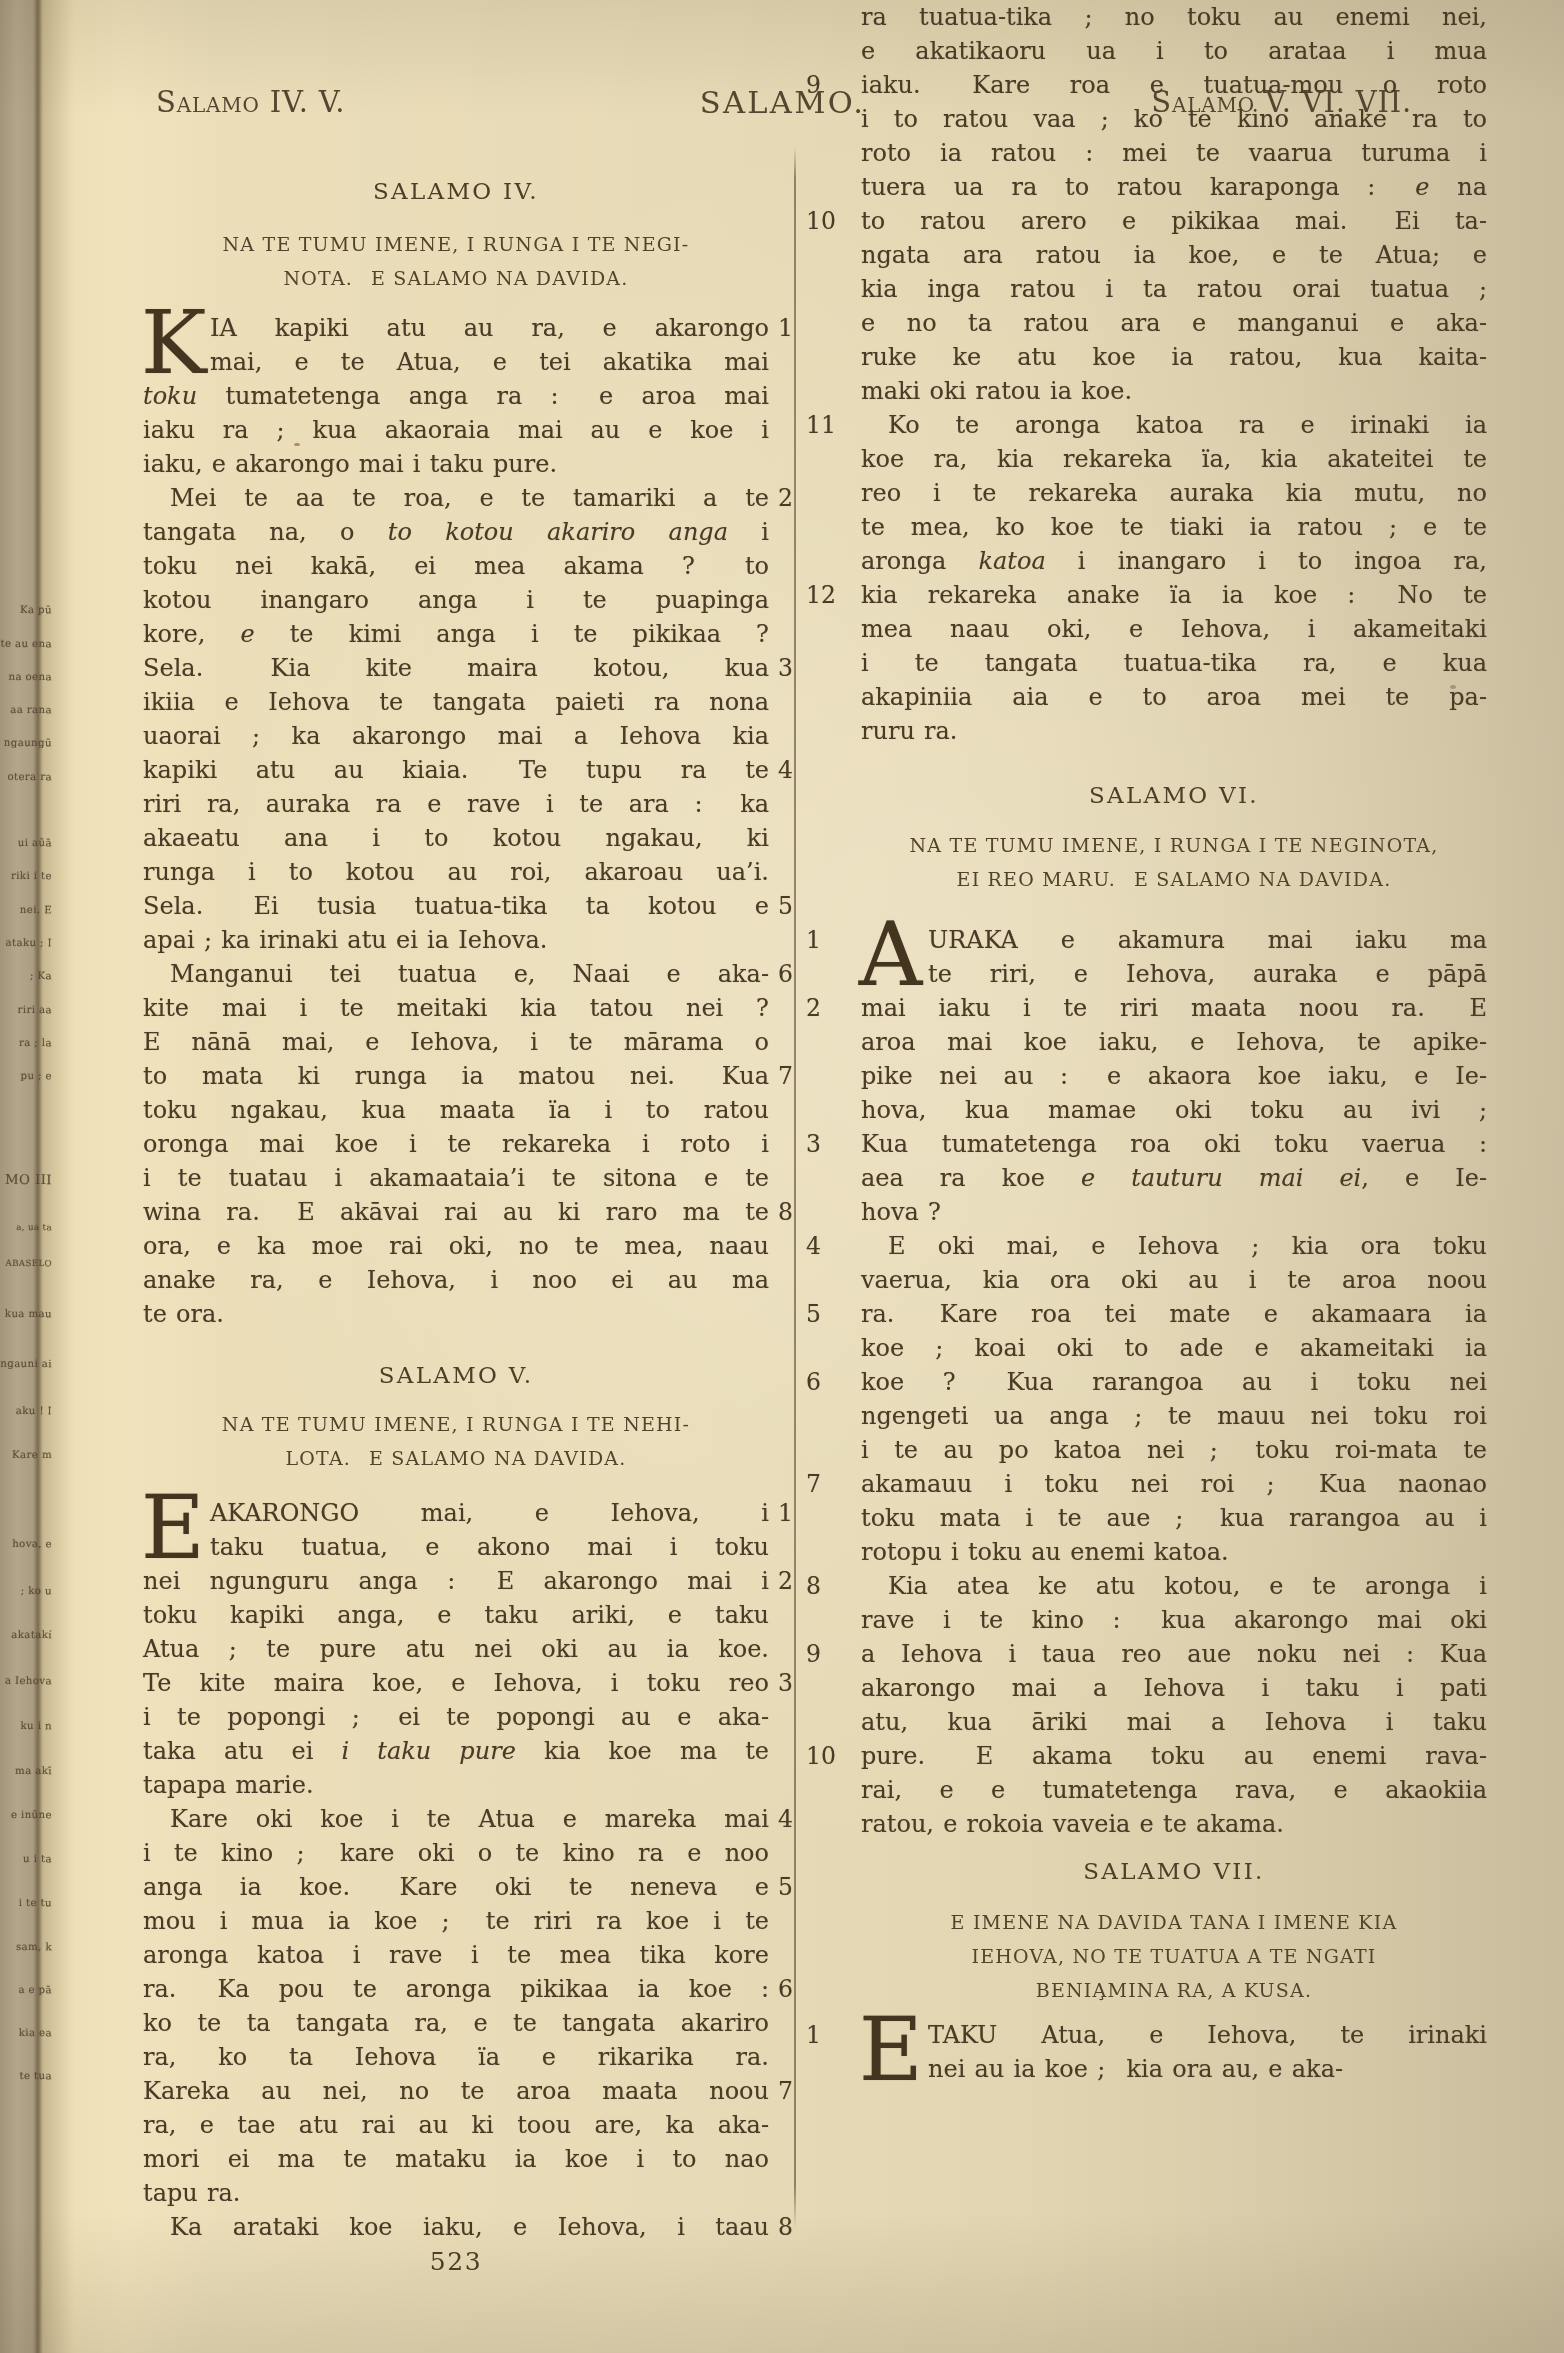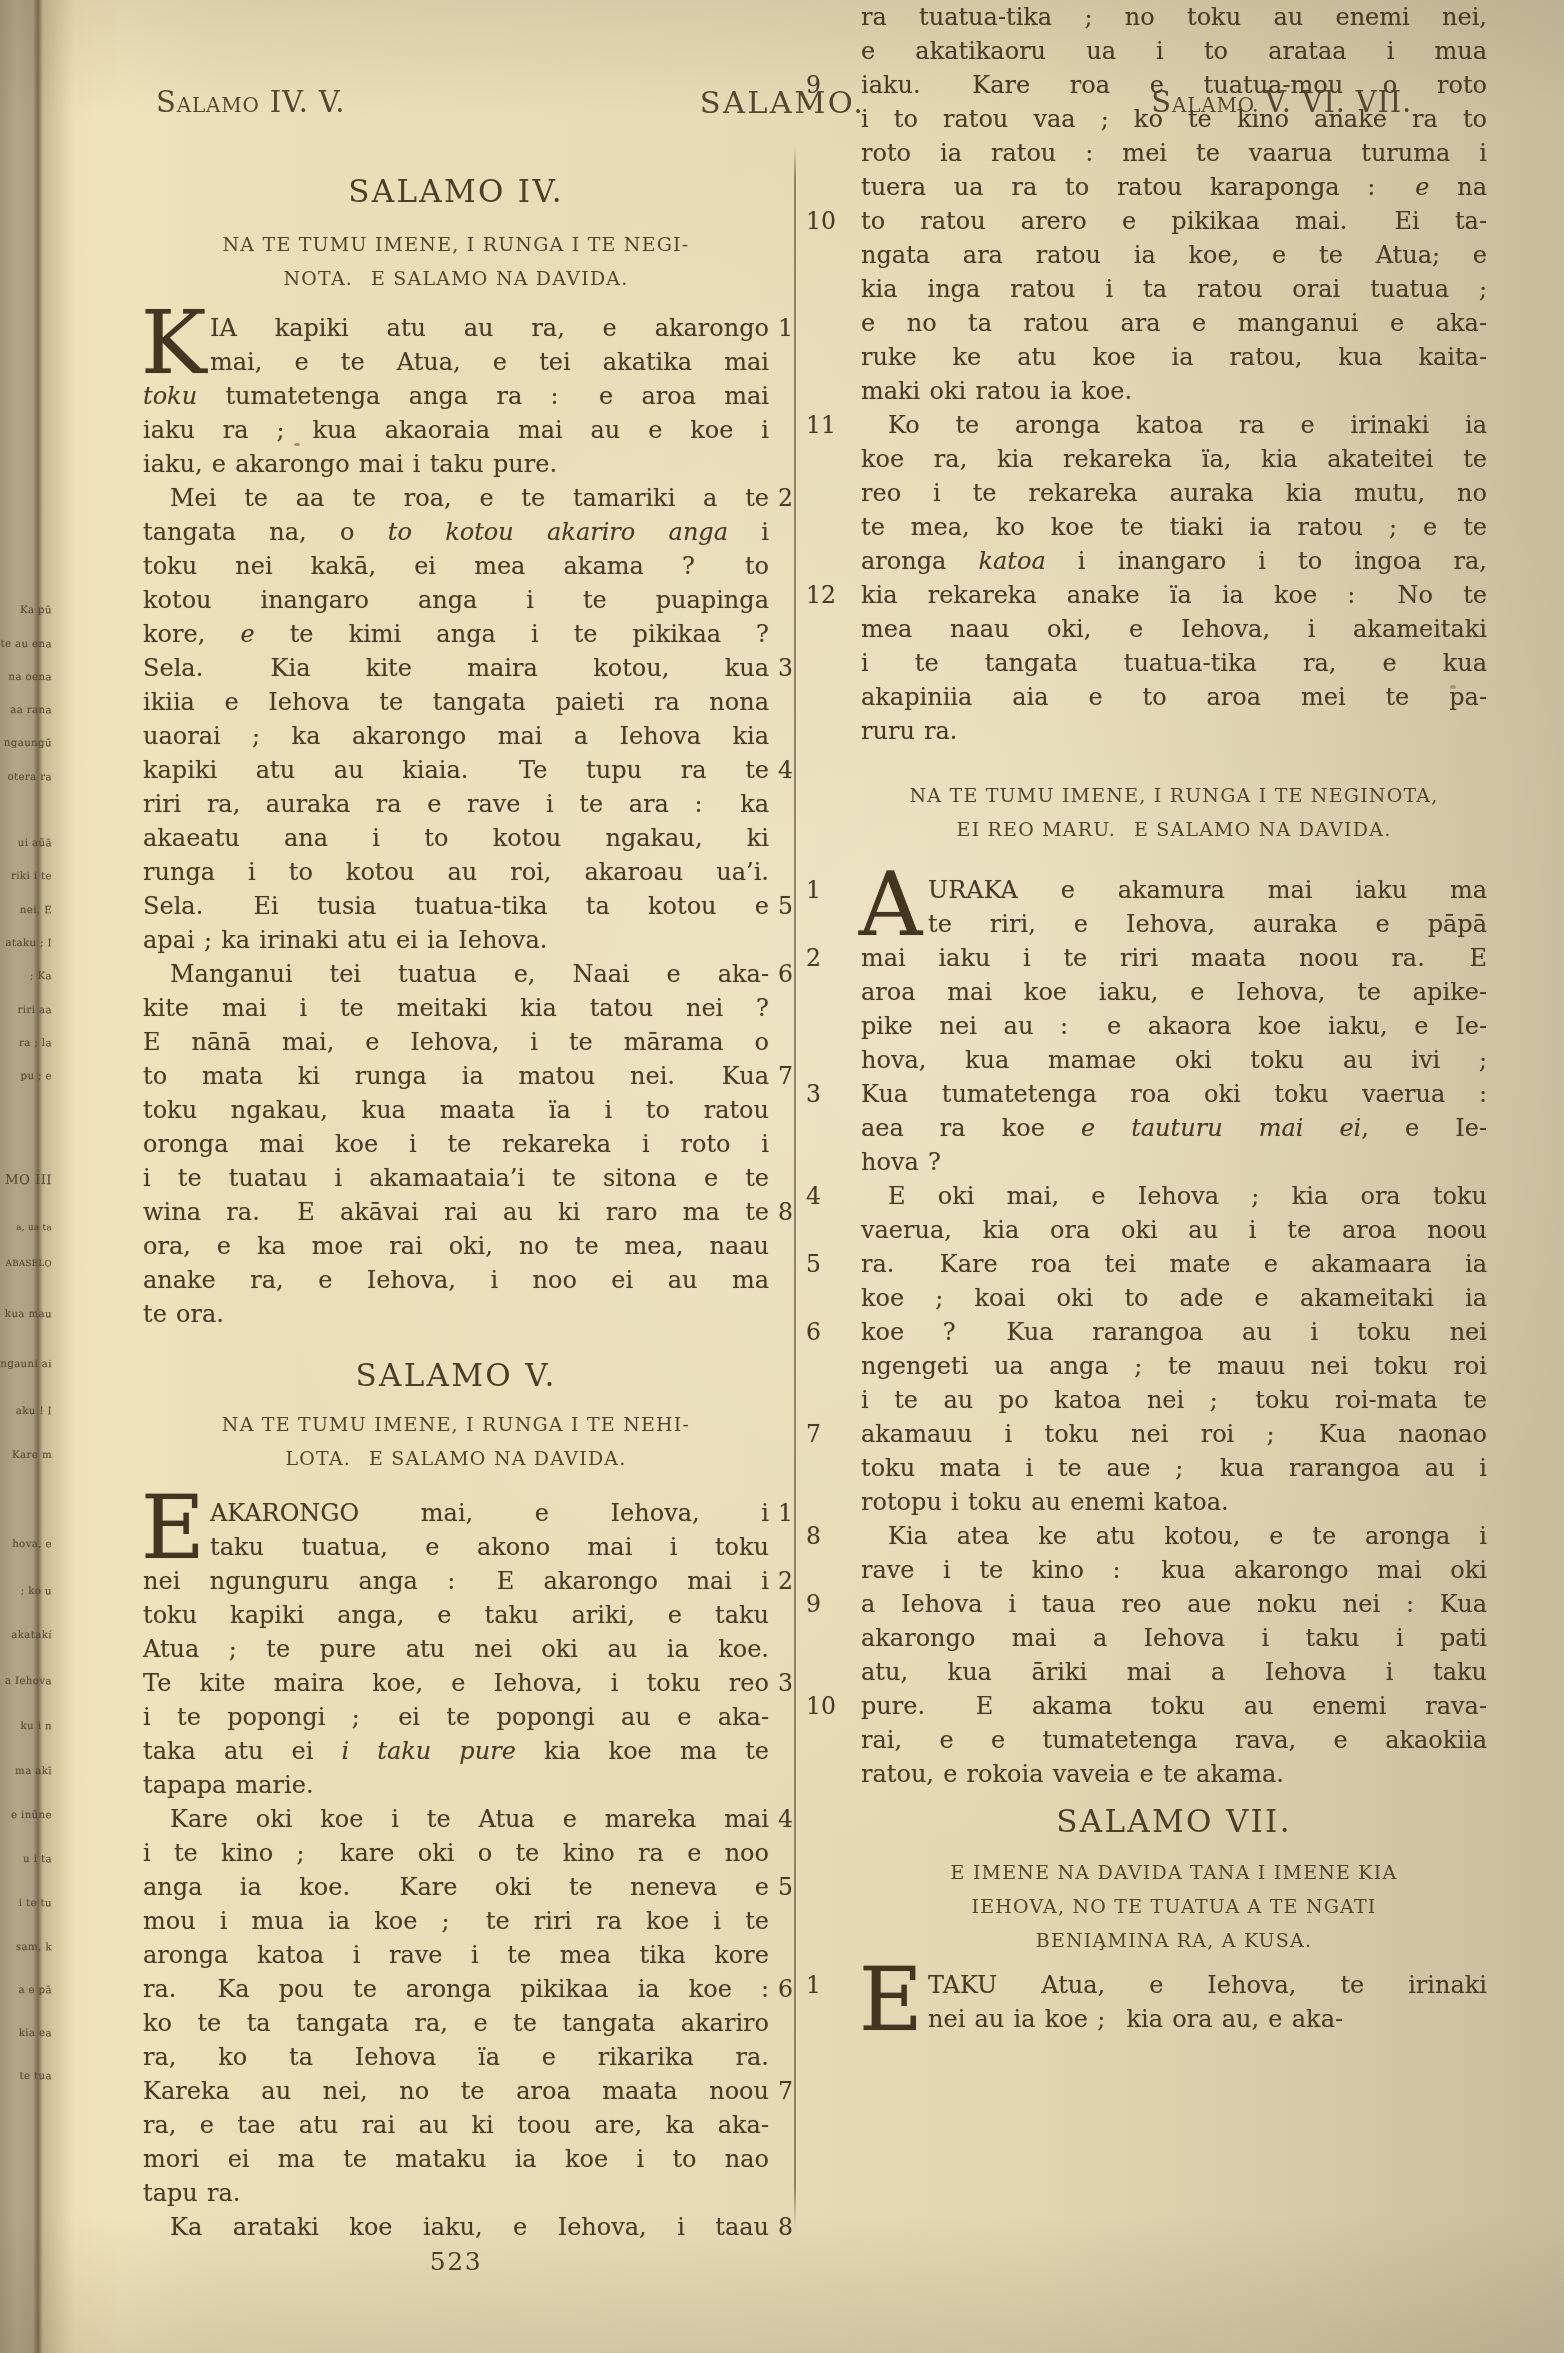--- a/index.html
+++ b/index.html
@@ -21,21 +21,21 @@
   .rh-left{left:156px;}
   .rh-center{left:0;width:1565px;text-align:center;font-size:30.5px;letter-spacing:2.3px;}
   .rh-right{right:153px;}
   
   .divider{position:absolute;left:794px;top:147px;width:1.6px;height:2081px;
       background:linear-gradient(180deg,rgba(90,72,48,0),rgba(90,72,48,.6) 1.5%,rgba(90,72,48,.6) 98%,rgba(90,72,48,0));}
   
   .col{position:absolute;top:0;width:626px;}
   .col-left{left:143px;padding-top:174px;}
   .col-right{left:861px;}
-  .section-title{font-size:31px;line-height:34px;letter-spacing:2.3px;text-align:center;color:#4e3e28;}
+  .section-title{font-size:23px;line-height:34px;letter-spacing:2.3px;text-align:center;color:#4e3e28;}
   .section-sub{font-size:19px;line-height:34px;letter-spacing:1.2px;text-align:center;color:#54432c;white-space:nowrap;}
   .psalm-body{position:relative;font-size:24px;line-height:34px;word-spacing:1.6px;
       text-shadow:0 0 0.8px rgba(74,58,38,.35);}
   .line{position:relative;height:34px;text-align:justify;text-align-last:justify;}
   .line.end{text-align-last:left;}
   .line.in{text-indent:27px;}
   .line.dc{padding-left:67px;}
   .vnum{position:absolute;top:0;font-size:23.5px;text-indent:0;}
   .col-left .vnum{left:635px;}
   .col-right .vnum{left:-55px;width:42px;text-align:right;}
@@ -196,20 +196,21 @@
             <div class="line">te mea, ko koe te tiaki ia ratou ; e te</div>
             <div class="line">aronga <i>katoa</i> i inangaro i to ingoa ra,</div>
             <div class="line">kia rekareka anake ïa ia koe :  No te<span class="vnum">12</span></div>
             <div class="line">mea naau oki, e Iehova, i akameitaki</div>
             <div class="line">i te tangata tuatua-tika ra, e kua</div>
             <div class="line">akapiniia aia e to aroa mei te pa-</div>
             <div class="line end">ruru ra.</div>
           </div>
         </div>
         <div class="psalm-section" style="margin-top: 30px;">
+          <div class="section-title">SALAMO VI.</div>
           <div class="section-sub" style="margin-top: 15.6px;">NA TE TUMU IMENE, I RUNGA I TE NEGINOTA,</div>
           <div class="section-sub">EI REO MARU.  E SALAMO NA DAVIDA.</div>
           <div class="psalm-body" style="margin-top: 27px;">
             <span class="dropcap">A</span>
             <div class="line dc">URAKA e akamura mai iaku ma<span class="vnum">1</span></div>
             <div class="line dc">te riri, e Iehova, auraka e pāpā</div>
             <div class="line">mai iaku i te riri maata noou ra.  E<span class="vnum">2</span></div>
             <div class="line">aroa mai koe iaku, e Iehova, te apike-</div>
             <div class="line">pike nei au :  e akaora koe iaku, e Ie-</div>
             <div class="line">hova, kua mamae oki toku au ivi ;</div>

